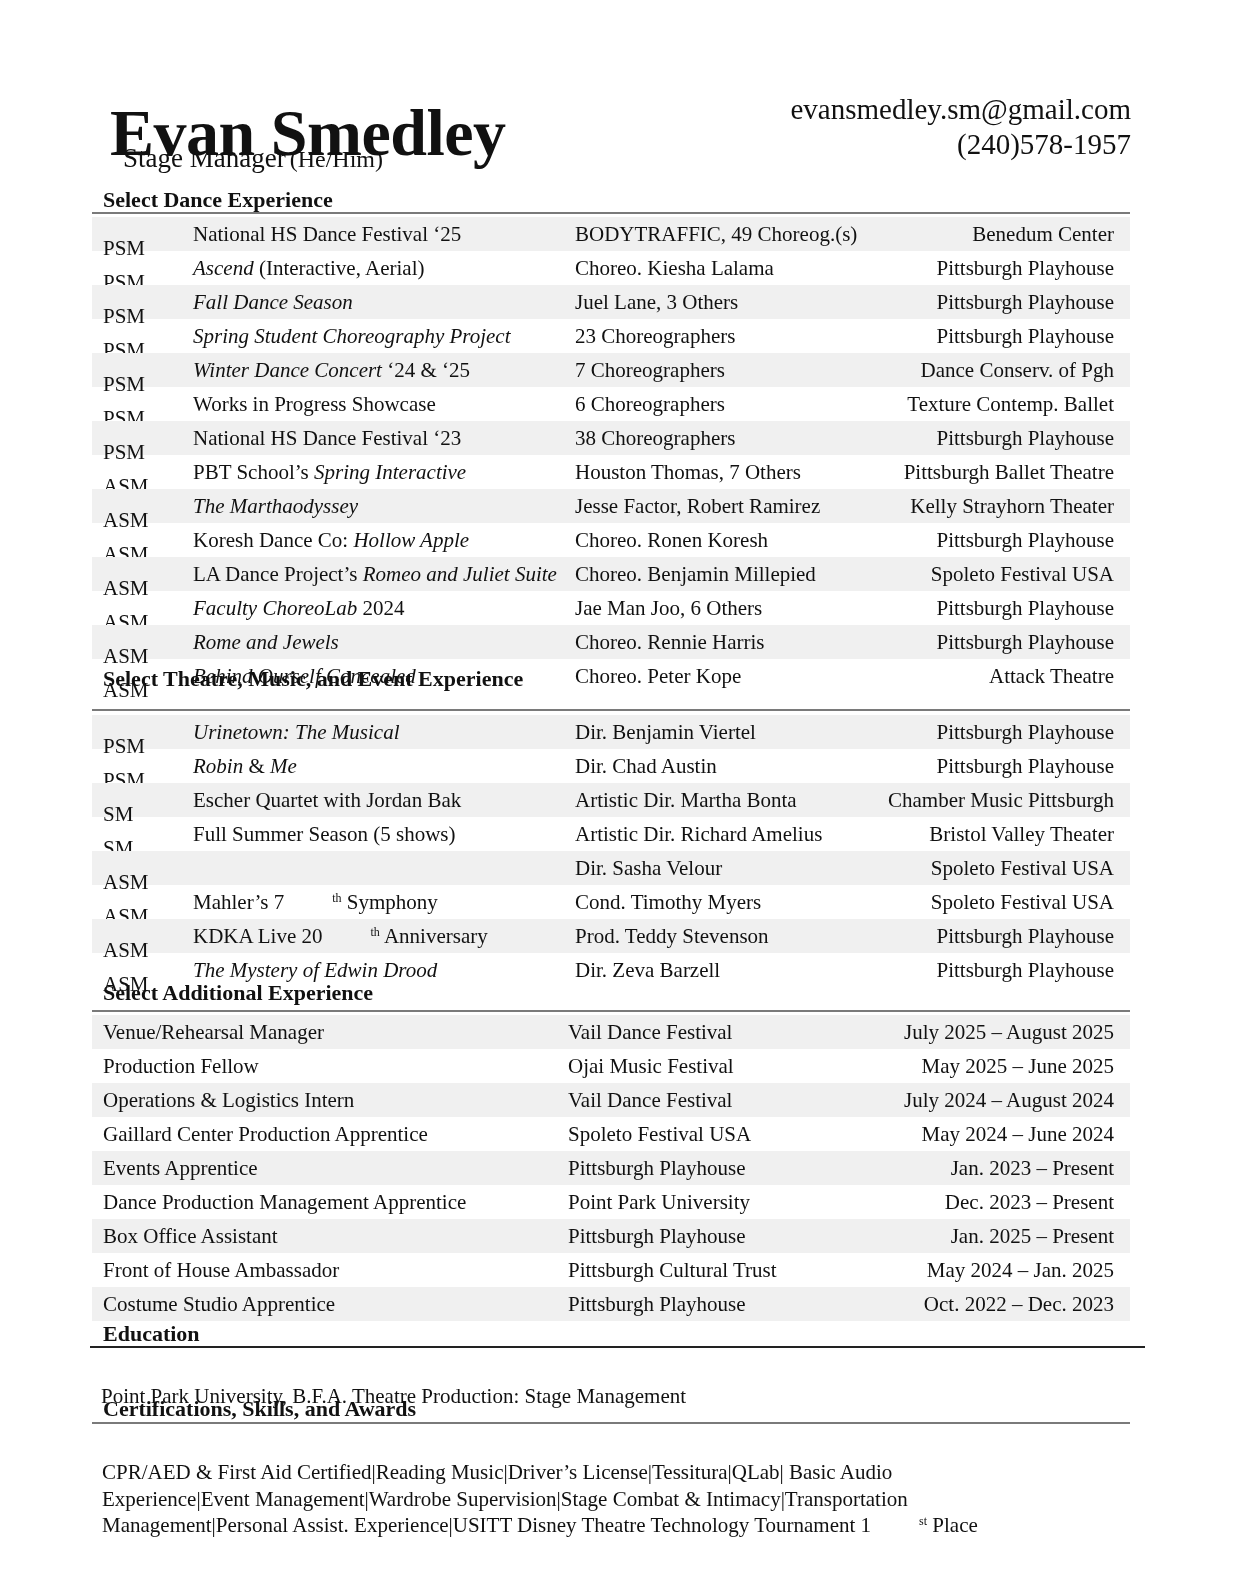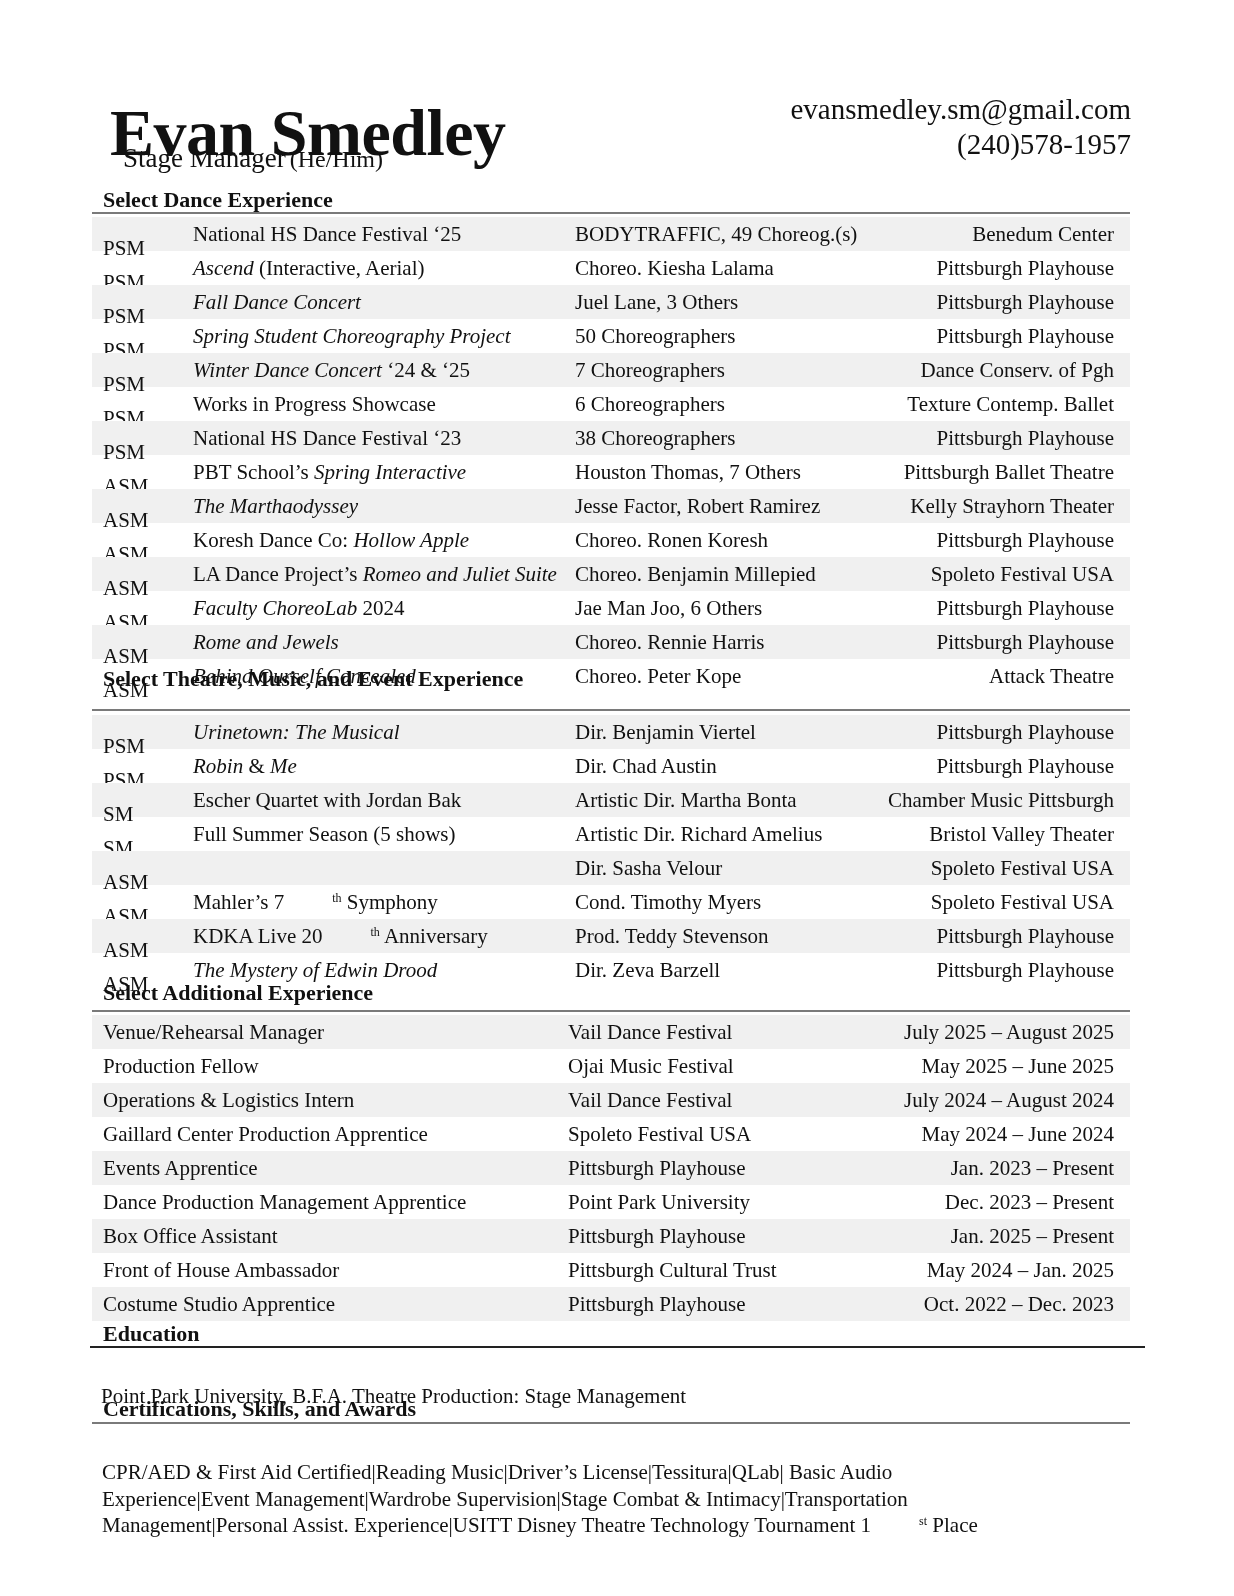--- a/index.html
+++ b/index.html
@@ -75,28 +75,28 @@
         <span class="c-venue">Benedum Center</span>
       </div>
       <div class="row">
         <span class="c-role">PSM</span>
         <span class="c-title"><i>Ascend</i><span> (Interactive, Aerial)</span></span>
         <span class="c-credit">Choreo. Kiesha Lalama</span>
         <span class="c-venue">Pittsburgh Playhouse</span>
       </div>
       <div class="row alt">
         <span class="c-role">PSM</span>
-        <span class="c-title"><i>Fall Dance Concert</i></span>
+        <span class="c-title"><i>Fall Dance Season</i></span>
         <span class="c-credit">Juel Lane, 3 Others</span>
         <span class="c-venue">Pittsburgh Playhouse</span>
       </div>
       <div class="row">
         <span class="c-role">PSM</span>
         <span class="c-title"><i>Spring Student Choreography Project</i></span>
-        <span class="c-credit">50 Choreographers</span>
+        <span class="c-credit">23 Choreographers</span>
         <span class="c-venue">Pittsburgh Playhouse</span>
       </div>
       <div class="row alt">
         <span class="c-role">PSM</span>
         <span class="c-title"><i>Winter Dance Concert</i><span> ‘24 &amp; ‘25</span></span>
         <span class="c-credit">7 Choreographers</span>
         <span class="c-venue">Dance Conserv. of Pgh</span>
       </div>
       <div class="row">
         <span class="c-role">PSM</span>

